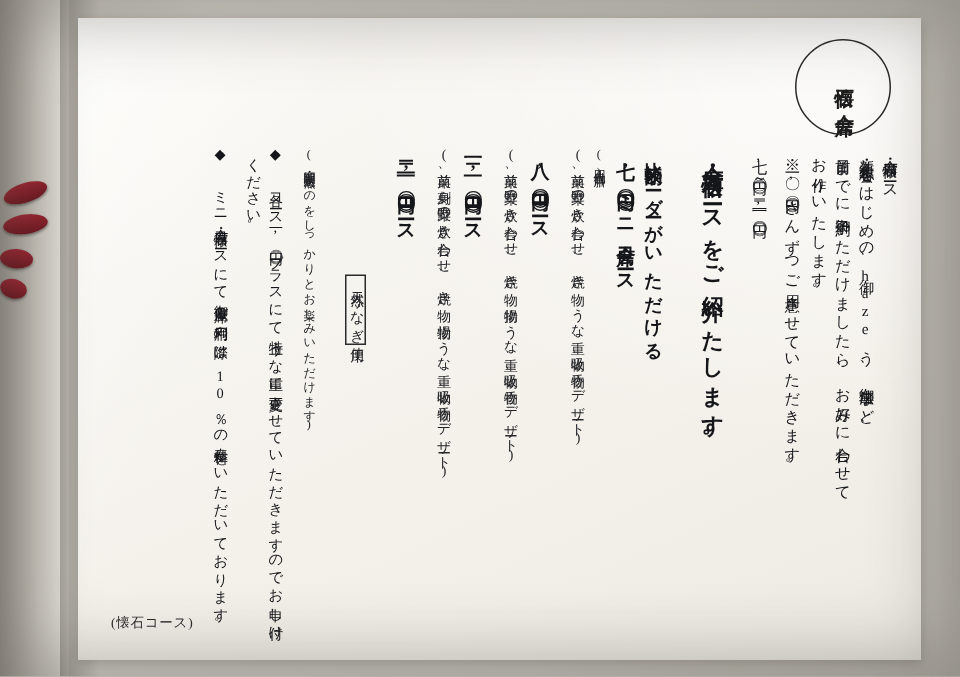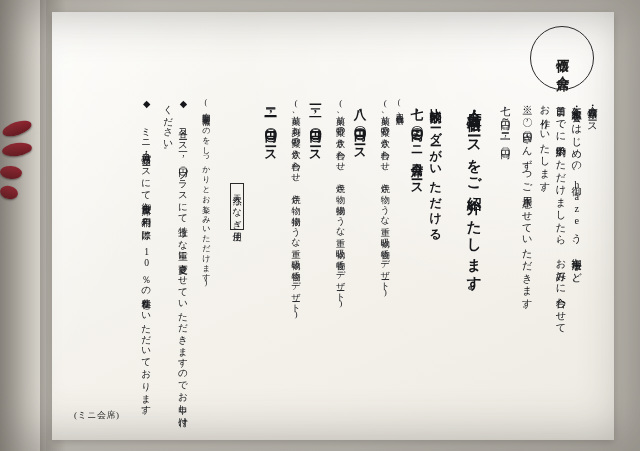--- a/index.html
+++ b/index.html
@@ -239,17 +239,17 @@
       <div class="col course-body" style="margin-left:4px;">
         <span class="boxed">天然うなぎ使用</span>
       </div>
       <div class="col course-body" style="font-size:8px;">(期間限定・天然ものをしっかりとお楽しみいただけます)</div>
 
       <div class="col note">◆ 各コース一,〇〇〇円プラスにて特上うな重に変更させていただきますのでお申し付けください。</div>
       <div class="col note last">◆ ミニ会席・懐石コースにて御座敷席ご利用の際は、10％の奉仕料をいただいております。</div>
 
     </div>
 
-    <div class="footer-note">(ミニ会席)</div>
+    <div class="footer-note">(懐石コース)</div>
   </div>
 
   <div class="vignette"></div>
 </div>
 
 </body></html>

